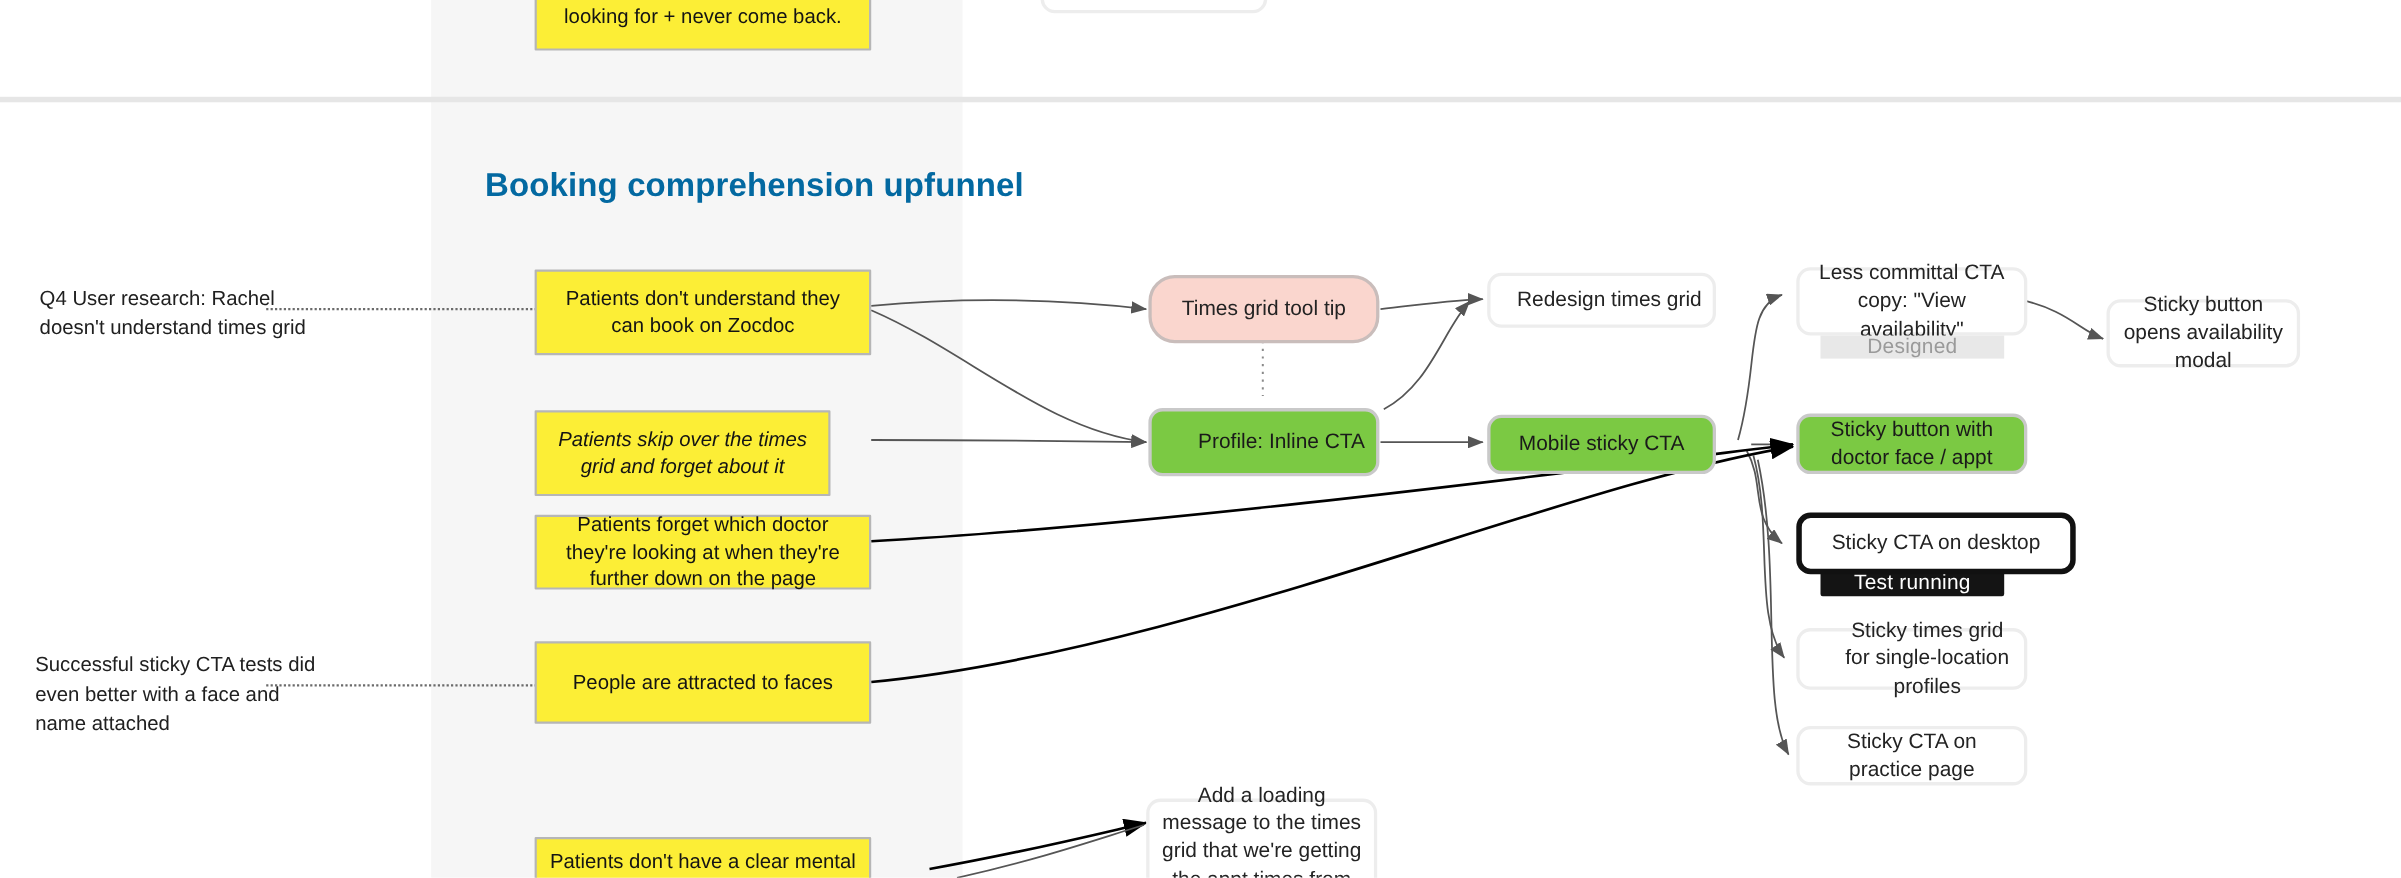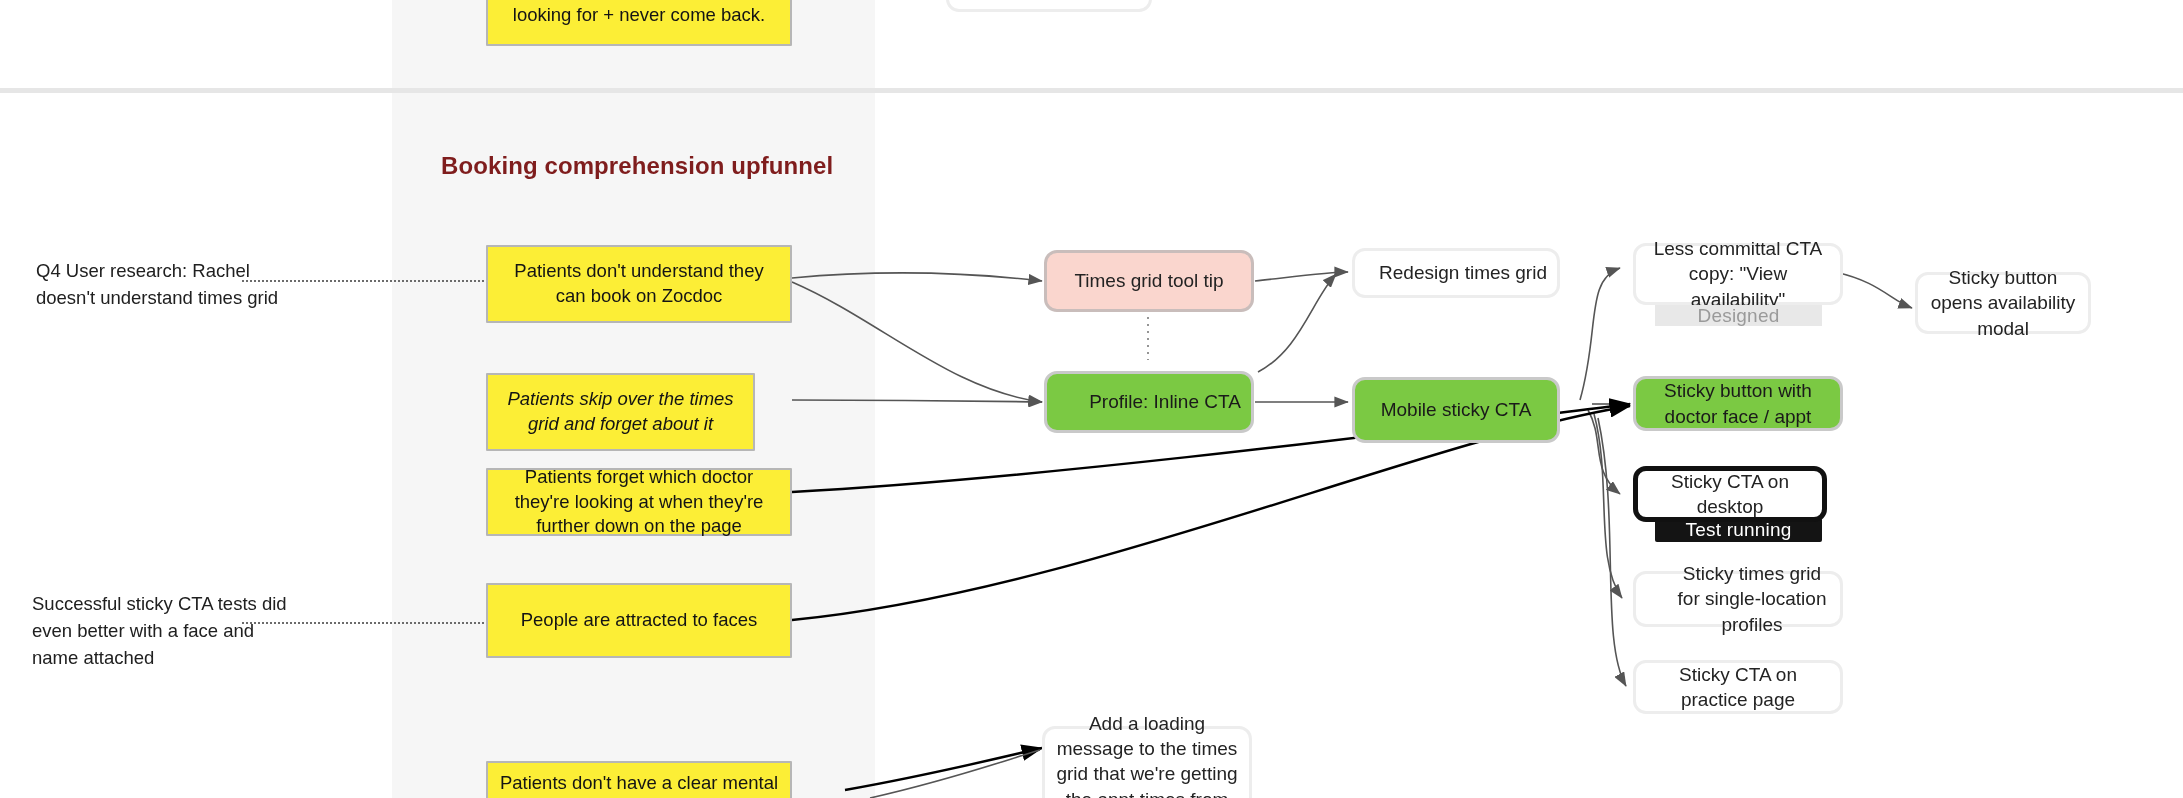--- a/index.html
+++ b/index.html
@@ -9,21 +9,21 @@
     -webkit-font-smoothing:antialiased;
   }
   #canvas{position:absolute;inset:0;width:2183px;height:798px;background:#fff;overflow:hidden;}
 
   
   .lane-band{position:absolute;top:0;left:392px;width:483px;height:798px;background:#f6f6f6;}
   .lane-divider{position:absolute;left:0;width:2183px;height:5px;background:#e6e6e6;}
 
   
   .lane-title{
-    position:absolute;color:#7f1d1d;font-size:24px;font-weight:bold;
+    position:absolute;color:#0369a1;font-size:30px;font-weight:bold;
     letter-spacing:.1px;white-space:nowrap;
   }
 
   
   .annotation{
     position:absolute;color:#202020;font-size:18.5px;line-height:1.45;
     width:270px;
   }
   .anno-dots{
     position:absolute;height:0;border-top:2.5px dotted #6b6b6b;
@@ -37,21 +37,21 @@
   .card.sticky{
     background:#fcee36;border:2px solid #b6b6b6;border-radius:1px;
     color:#141414;font-size:18.5px;line-height:1.33;
     box-shadow:0 0 0 0 rgba(0,0,0,0);
   }
   .card.plain{
     background:#ffffff;border:3px solid #ededed;border-radius:13px;
     color:#232323;font-size:19px;line-height:1.32;
   }
   .card.pink{
-    background:#fad6ce;border:3px solid #c9bdbb;border-radius:13px;
+    background:#fad6ce;border:3px solid #c9bdbb;border-radius:24px;
     color:#232323;font-size:19px;line-height:1.32;
   }
   .card.green{
     background:#7bc943;border:3px solid #c9c9c9;border-radius:13px;
     color:#1a1a1a;font-size:19px;line-height:1.32;
   }
   .card.bold-outline{
     background:#ffffff;border:5px solid #111111;border-radius:13px;
     color:#232323;font-size:19px;line-height:1.32;z-index:6;
   }
@@ -163,34 +163,34 @@
   </div>
 
   <div class="card plain" style="left:1042px;top:726px;width:210px;height:96px;">
     <span class="lbl">Add a loading message to the times grid that we're getting the appt times from the</span>
   </div>
 
   <div class="card plain" style="left:1352px;top:248px;width:208px;height:50px;text-align:right;">
     <span class="lbl">Redesign times grid</span>
   </div>
 
-  <div class="card green" style="left:1352px;top:377px;width:208px;height:66px;">
+  <div class="card green" style="left:1352px;top:377px;width:208px;height:54px;">
     <span class="lbl">Mobile sticky CTA</span>
   </div>
 
   <div class="card plain" style="left:1633px;top:243px;width:210px;height:62px;">
     <span class="lbl">Less committal CTA copy: "View availability"</span>
   </div>
   <div class="chip designed" style="left:1655px;top:305px;width:167px;height:21px;">Designed</div>
 
   <div class="card green" style="left:1633px;top:376px;width:210px;height:55px;">
     <span class="lbl">Sticky button with doctor face / appt</span>
   </div>
 
-  <div class="card bold-outline" style="left:1633px;top:466px;width:194px;height:56px;">
+  <div class="card bold-outline" style="left:1633px;top:466px;width:254px;height:56px;">
     <span class="lbl">Sticky CTA on desktop</span>
   </div>
   <div class="chip testrunning" style="left:1655px;top:518px;width:167px;height:24px;z-index:5;">Test running</div>
 
   <div class="card plain" style="left:1633px;top:571px;width:210px;height:56px;padding-left:28px;">
     <span class="lbl">Sticky times grid for single-location profiles</span>
   </div>
 
   <div class="card plain" style="left:1633px;top:660px;width:210px;height:54px;">
     <span class="lbl">Sticky CTA on practice page</span>

